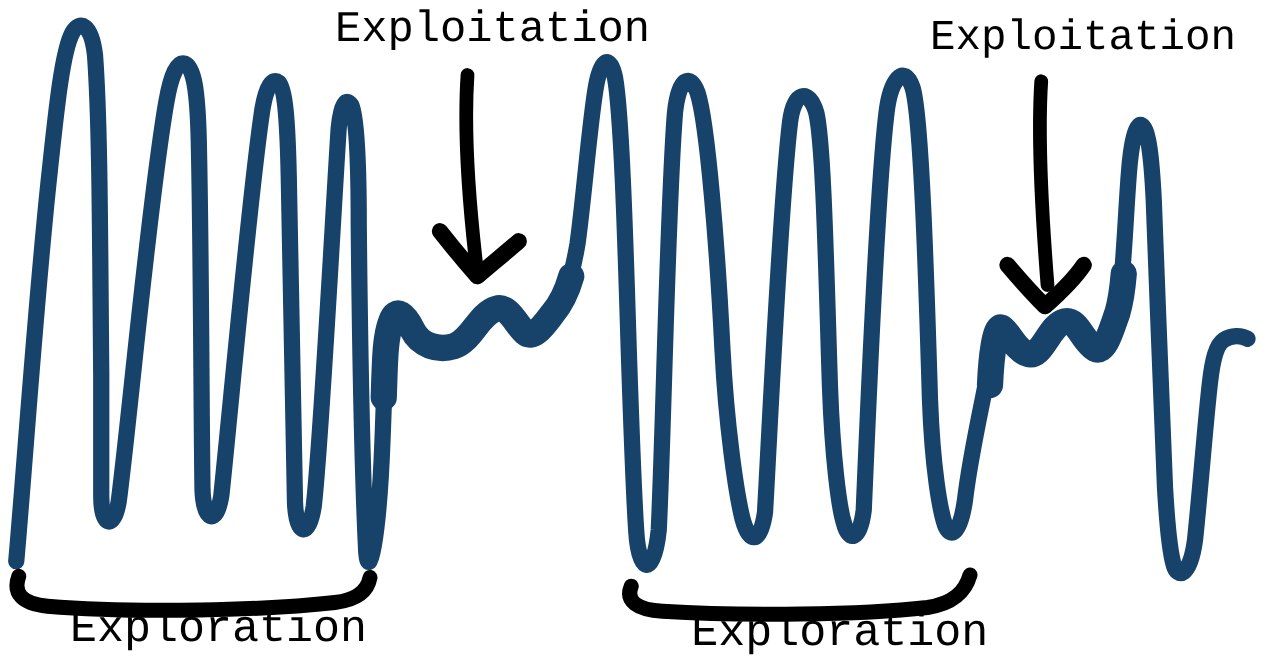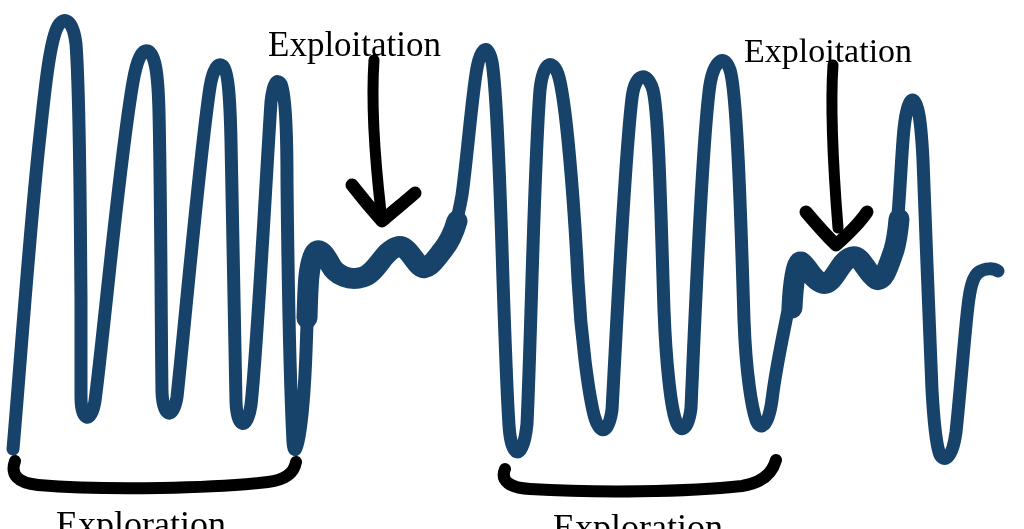--- a/index.html
+++ b/index.html
@@ -10,25 +10,24 @@
     background: #ffffff;
     overflow: hidden;
   }
   svg.sketch {
     position: absolute;
     left: 0; top: 0;
     width: 1024px; height: 529px;
   }
   .label {
     position: absolute;
-    font-family: Liberation Serif, serif;
+    font-family: Liberation Mono, monospace;
     color: #000000;
     line-height: 1;
     white-space: nowrap;
-    margin-top: 20px;
   }
   .exploitation-1 { left: 268px; top: 7px;  font-size: 35px; }
   .exploitation-2 { left: 744px; top: 14px; font-size: 34px; }
   .exploration-1  { left: 56px;  top: 486px; font-size: 36px; }
   .exploration-2  { left: 553px; top: 489px; font-size: 36px; }
   path { fill: none; stroke-linecap: round; stroke-linejoin: round; }
   .curve   { stroke-width: 13px; }
   .thick   { stroke-width: 21px; }
   .bracket { stroke-width: 12px; }
   .shaft   { stroke-width: 11px; }

